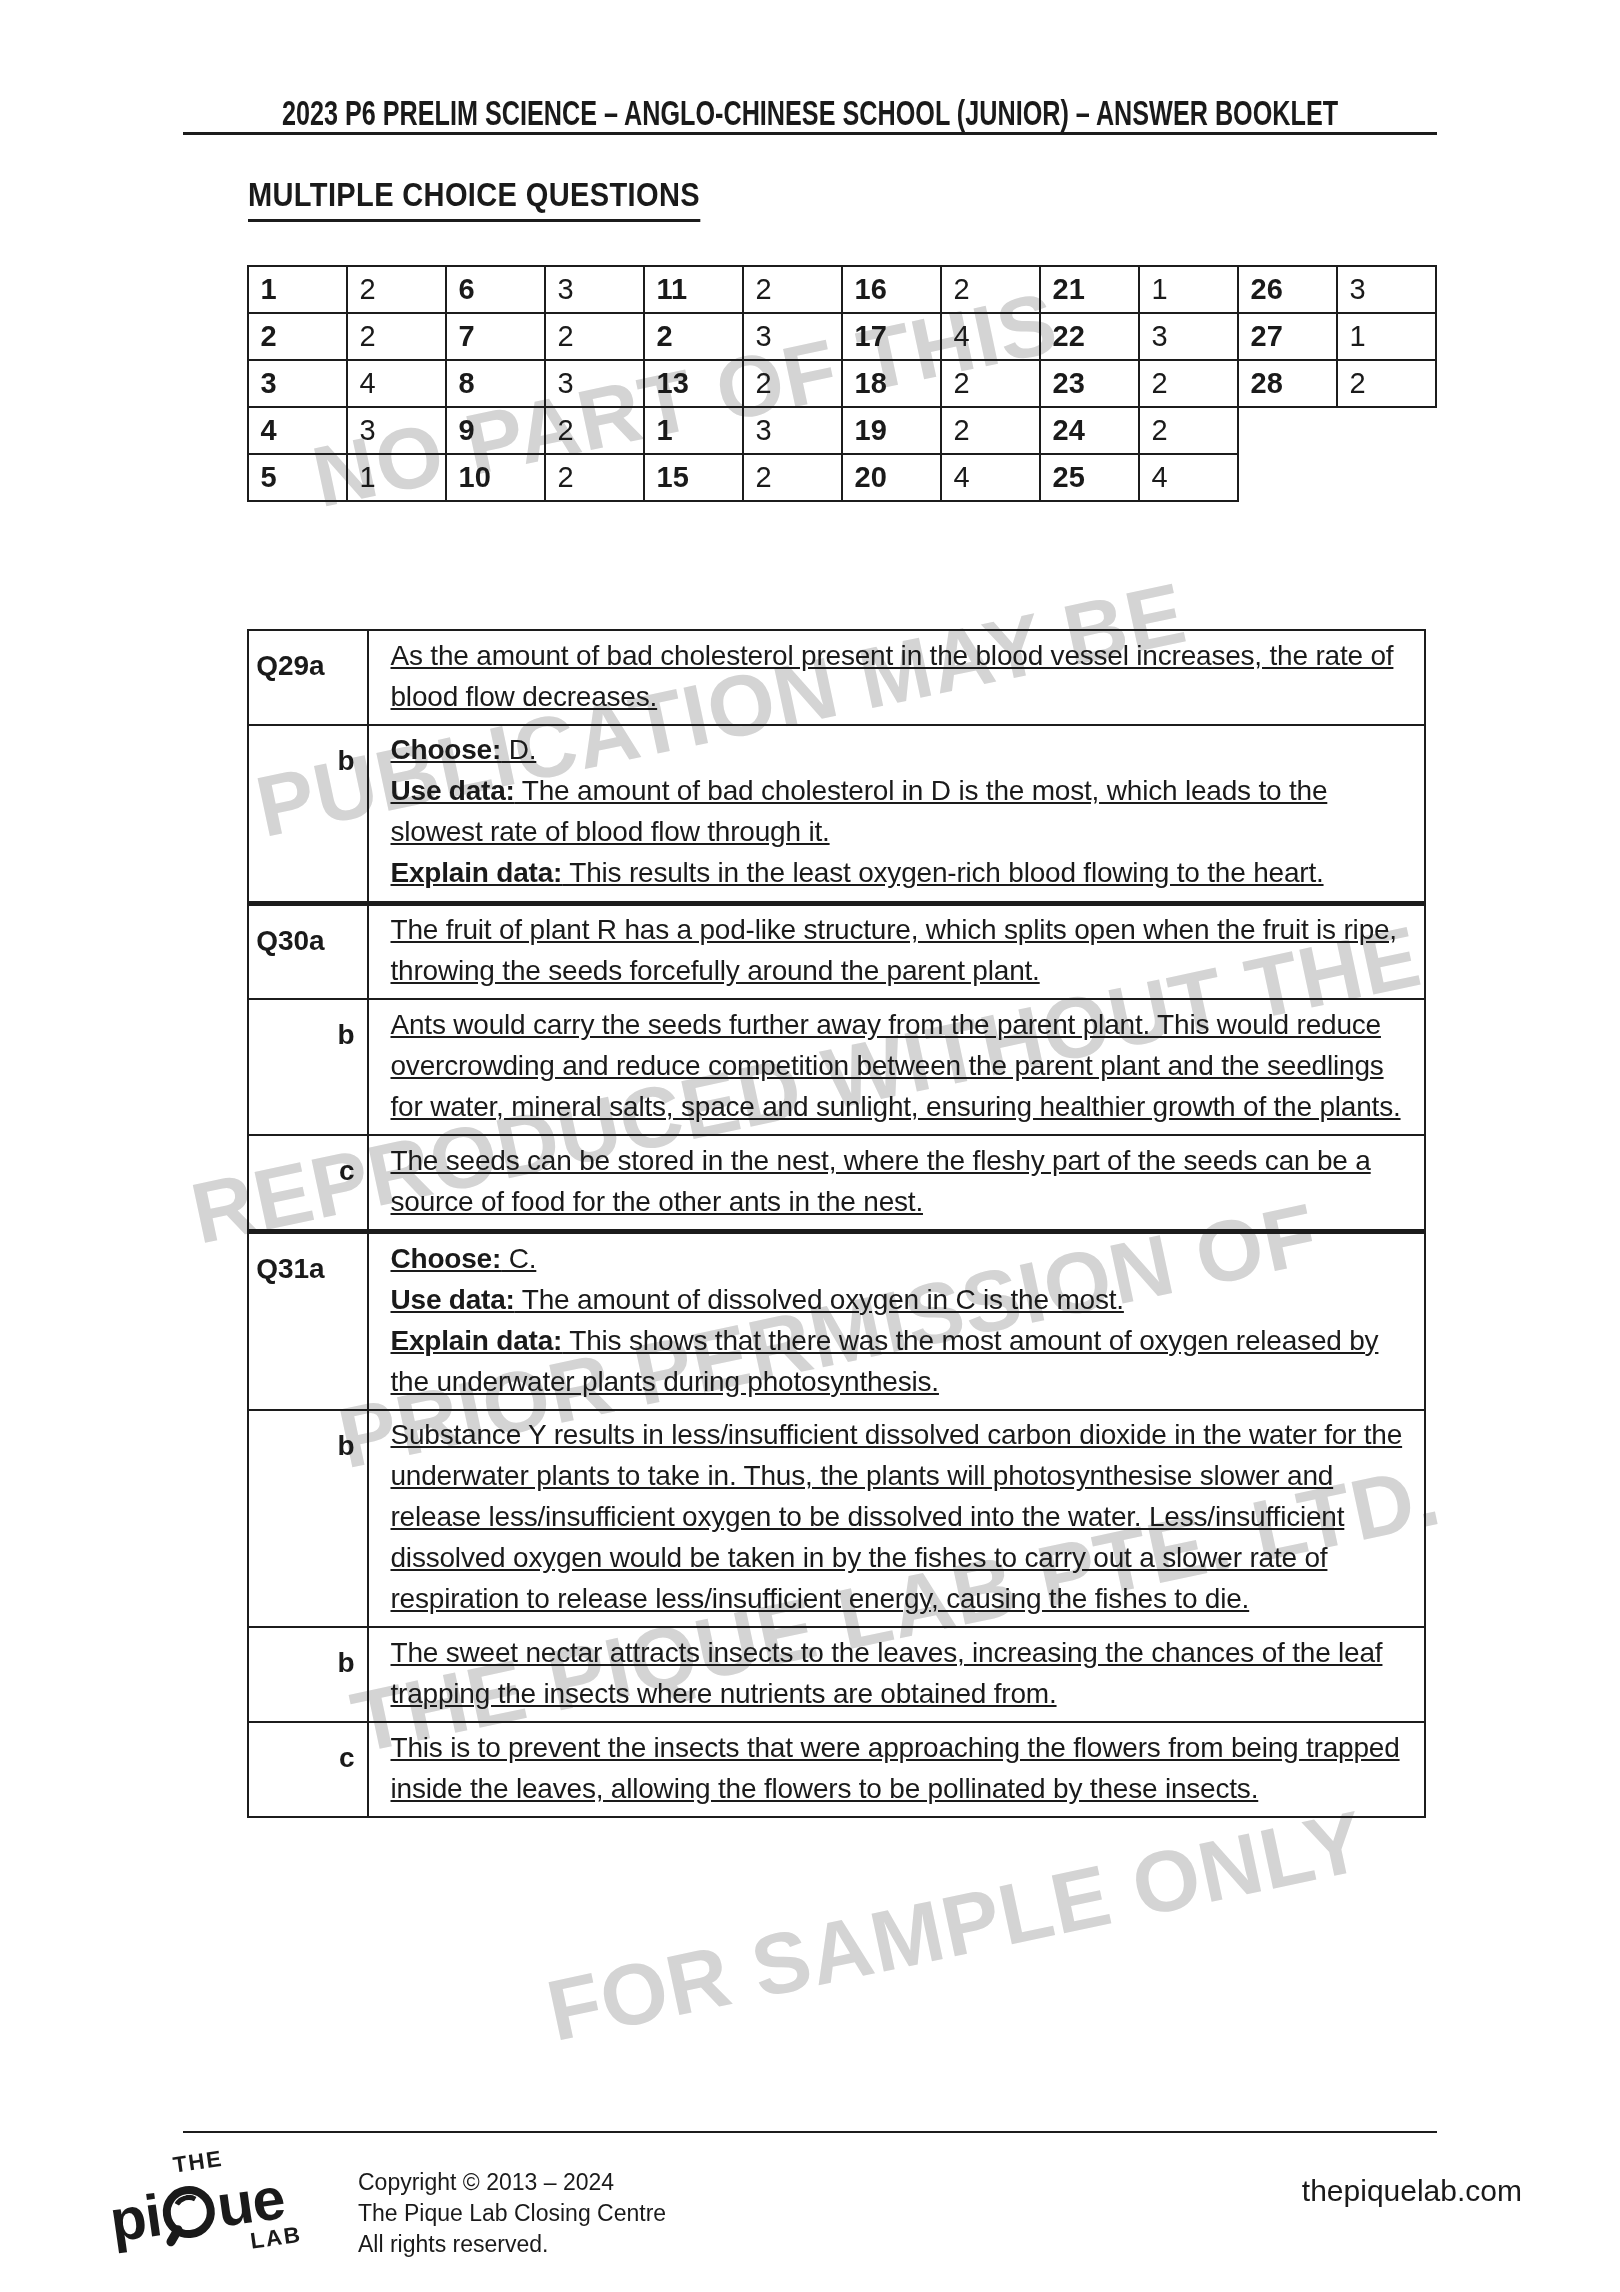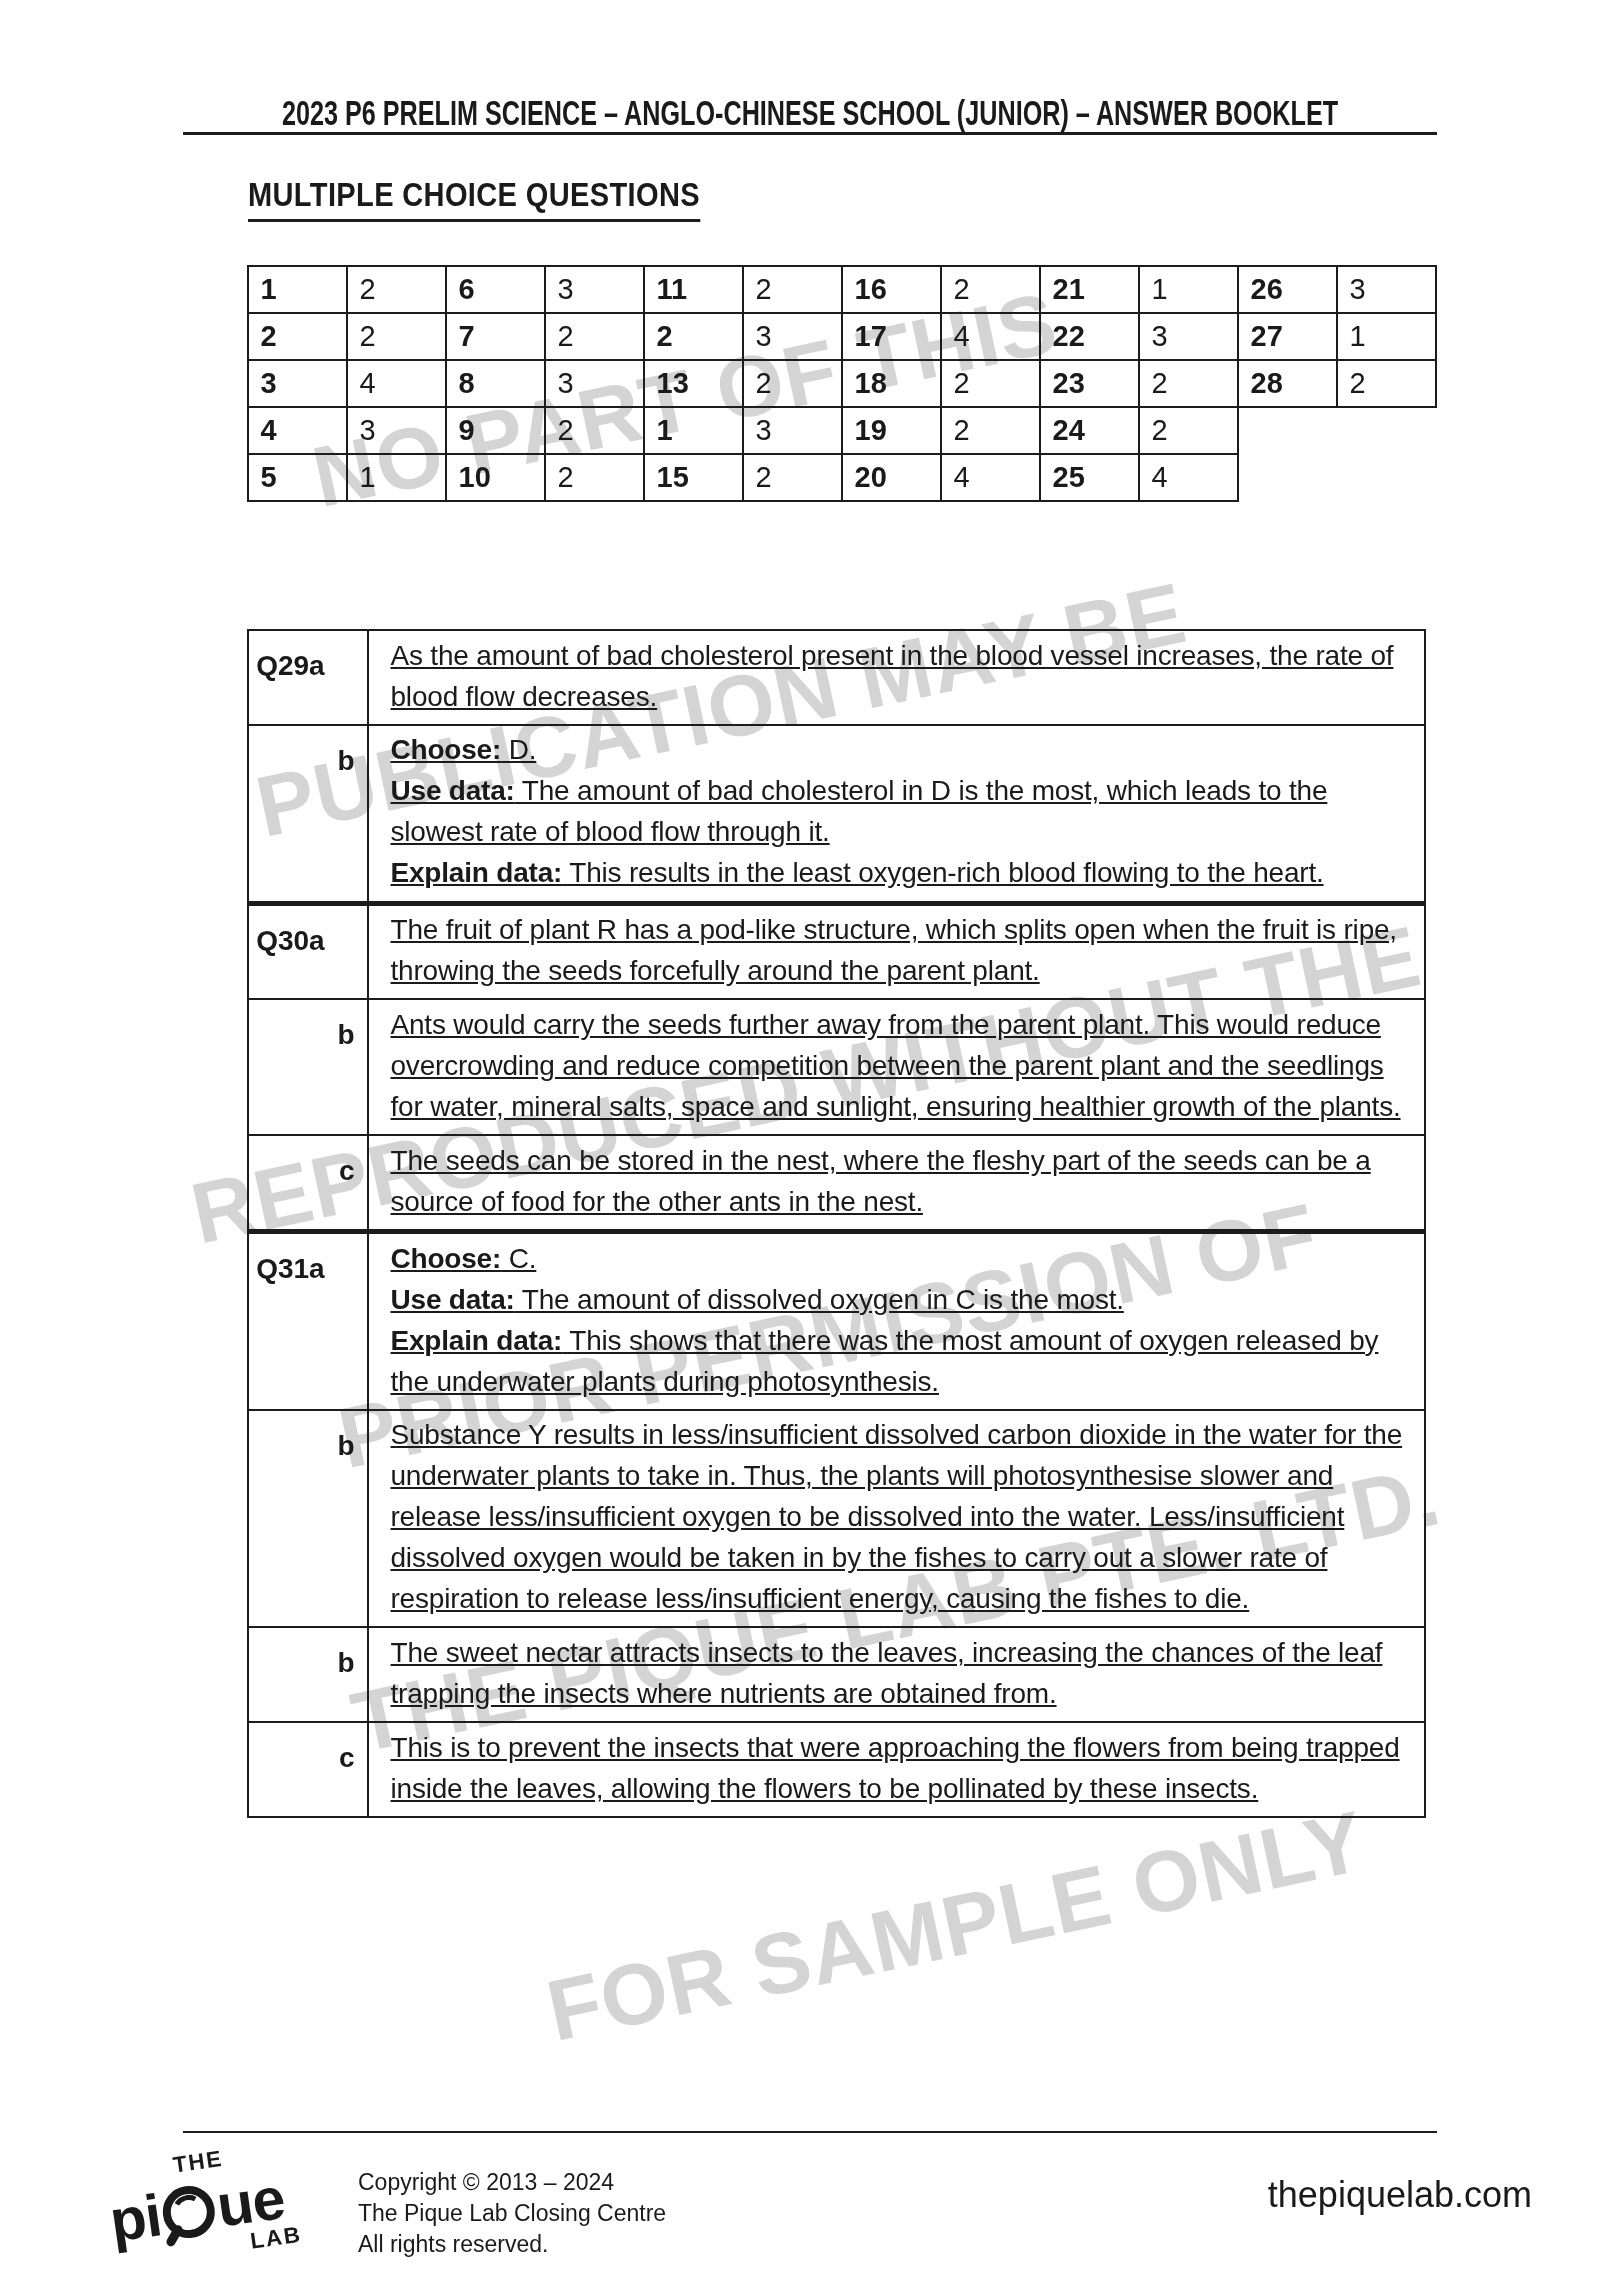--- a/index.html
+++ b/index.html
@@ -103,22 +103,22 @@
     content:'';position:absolute;
     width:9px;height:23px;background:#1a1a1a;border-radius:4.5px;
     left:-4.5px;bottom:-15px;transform:rotate(38deg);
   }
   .logo-lab{font-size:22.4px;font-weight:bold;letter-spacing:1.8px;margin-left:136px;margin-top:-1.8px;}
   .copyright{
     position:absolute;left:358px;top:2167px;
     font-size:23px;line-height:31px;
   }
   .website{
-    position:absolute;right:88px;top:2174px;
-    font-size:36px;
+    position:absolute;right:98px;top:2174px;
+    font-size:30px;
   }
 </style>
 </head>
 <body>
 
 <div class="page" style="--ink: #1a1a1a; --wm: #d4d4d4;">
 
   <div class="wm-layer">
       <div class="wm wm1">NO PART OF THIS</div>
       <div class="wm wm2">PUBLICATION MAY BE</div>

